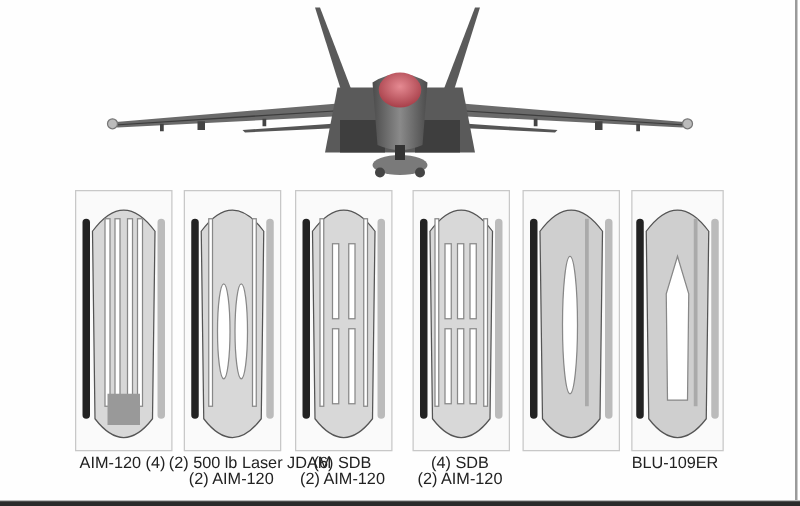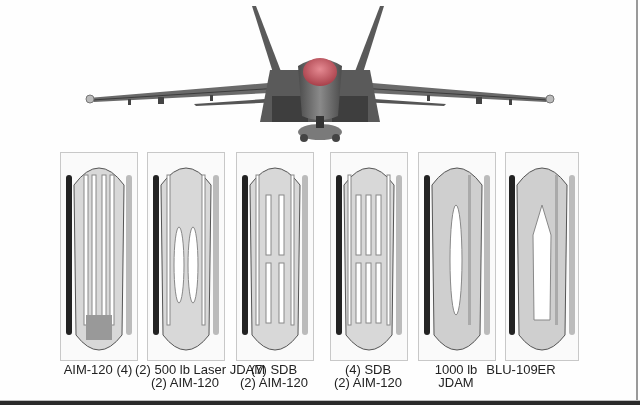--- a/index.html
+++ b/index.html
@@ -136,30 +136,26 @@
 
   <div class="label" style="left:60px;width:76px;">
     <div>AIM-120 (4)</div>
     <div></div>
   </div>
   <div class="label" style="left:135px;width:100px;">
     <div>(2) 500 lb Laser JDAM</div>
     <div>(2) AIM-120</div>
   </div>
   <div class="label" style="left:236px;width:76px;">
-    <div>(7) SDB</div>
+    <div>(6) SDB</div>
     <div>(2) AIM-120</div>
   </div>
   <div class="label" style="left:330px;width:76px;">
     <div>(4) SDB</div>
     <div>(2) AIM-120</div>
   </div>
-  <div class="label" style="left:418px;width:76px;">
-    <div>1000 lb</div>
-    <div>JDAM</div>
-  </div>
-  <div class="label" style="left:485px;width:72px;">
+  <div class="label" style="left:504px;width:72px;">
     <div>BLU-109ER</div>
     <div></div>
   </div>
 </div>
 
 <div class="bottom-bar"></div>
 
 </body></html>

